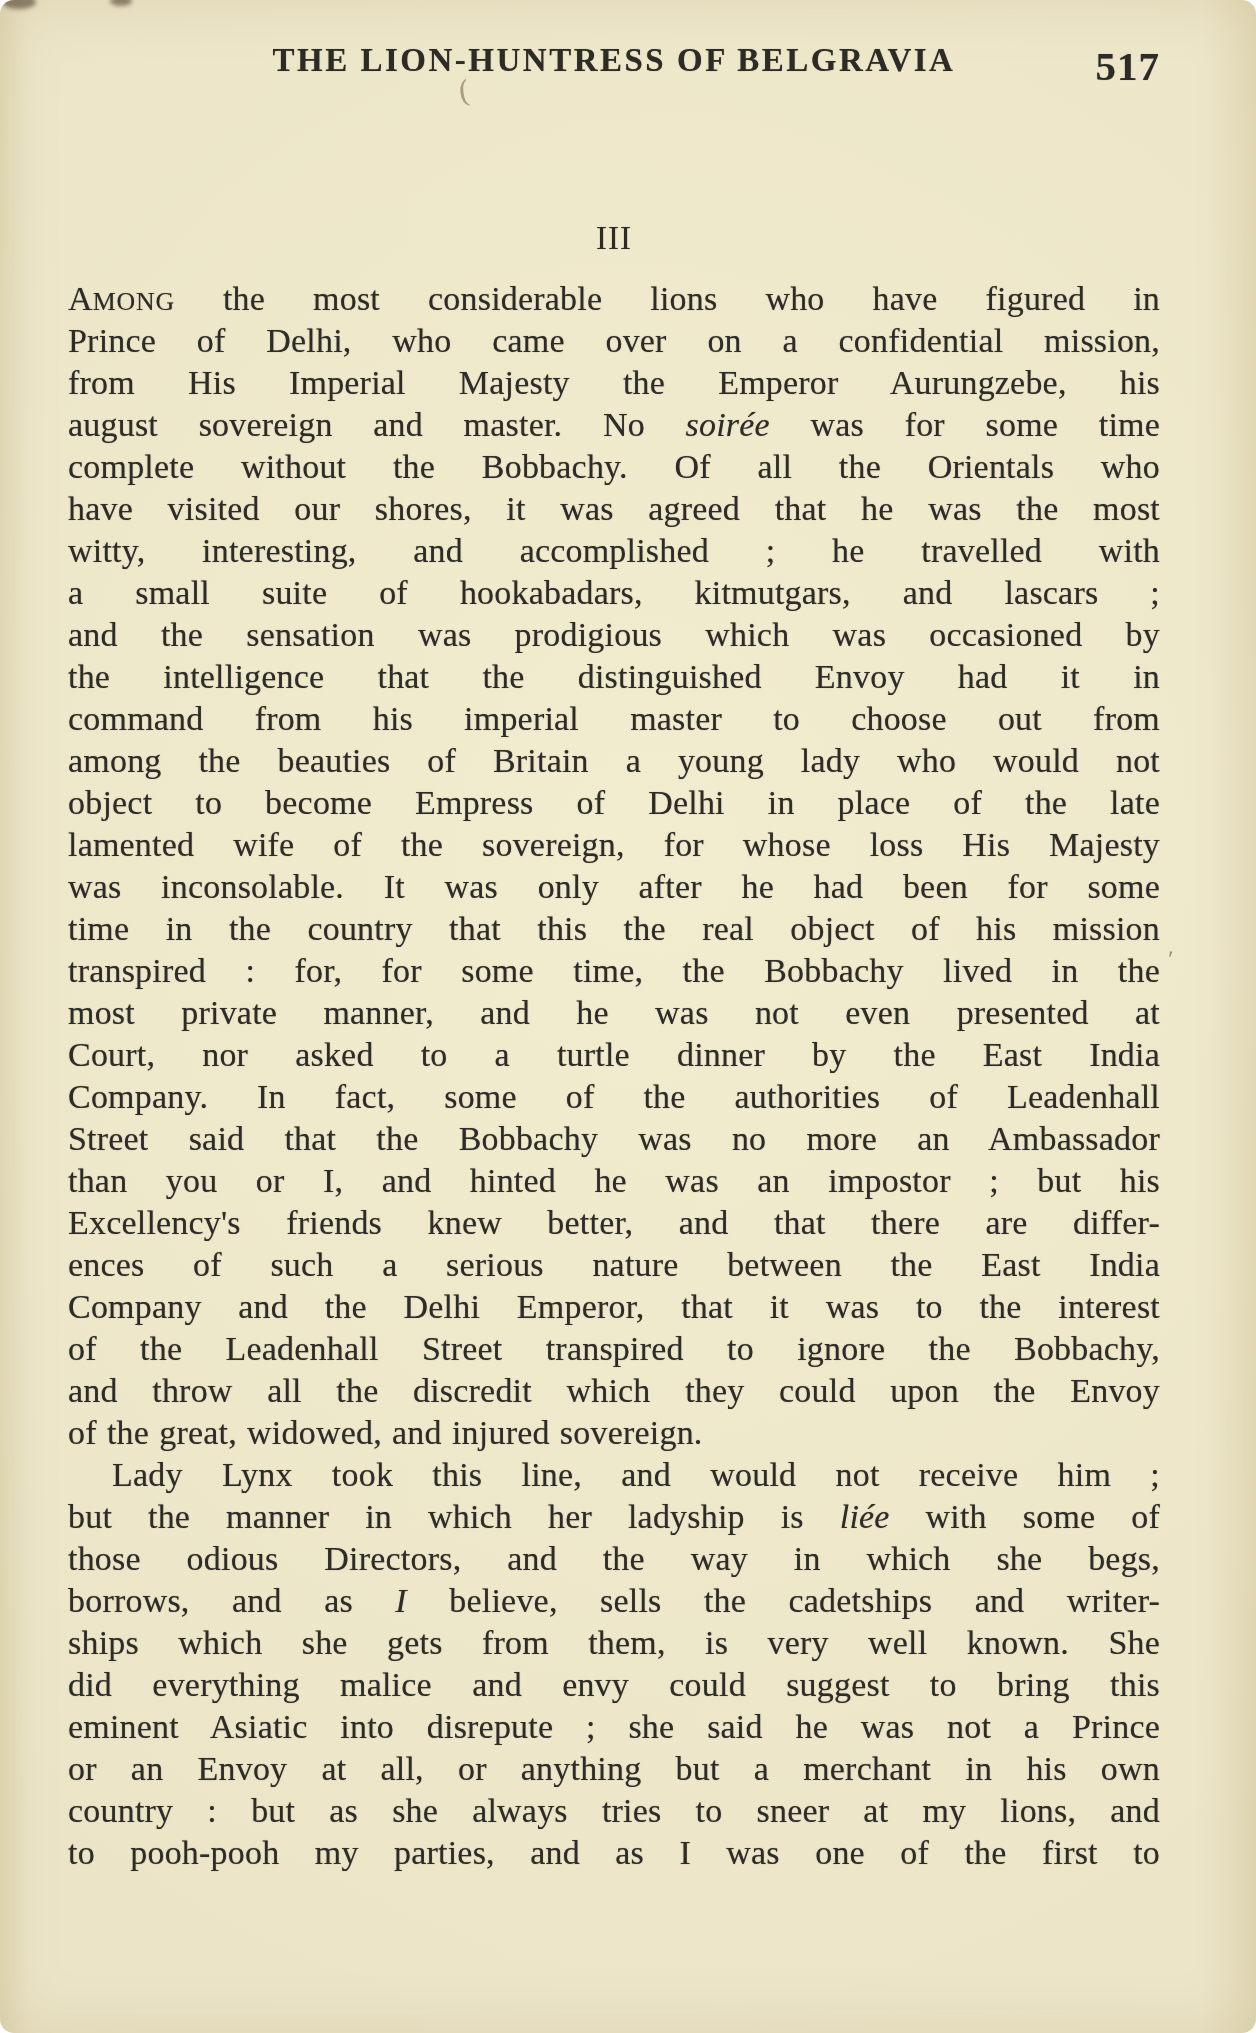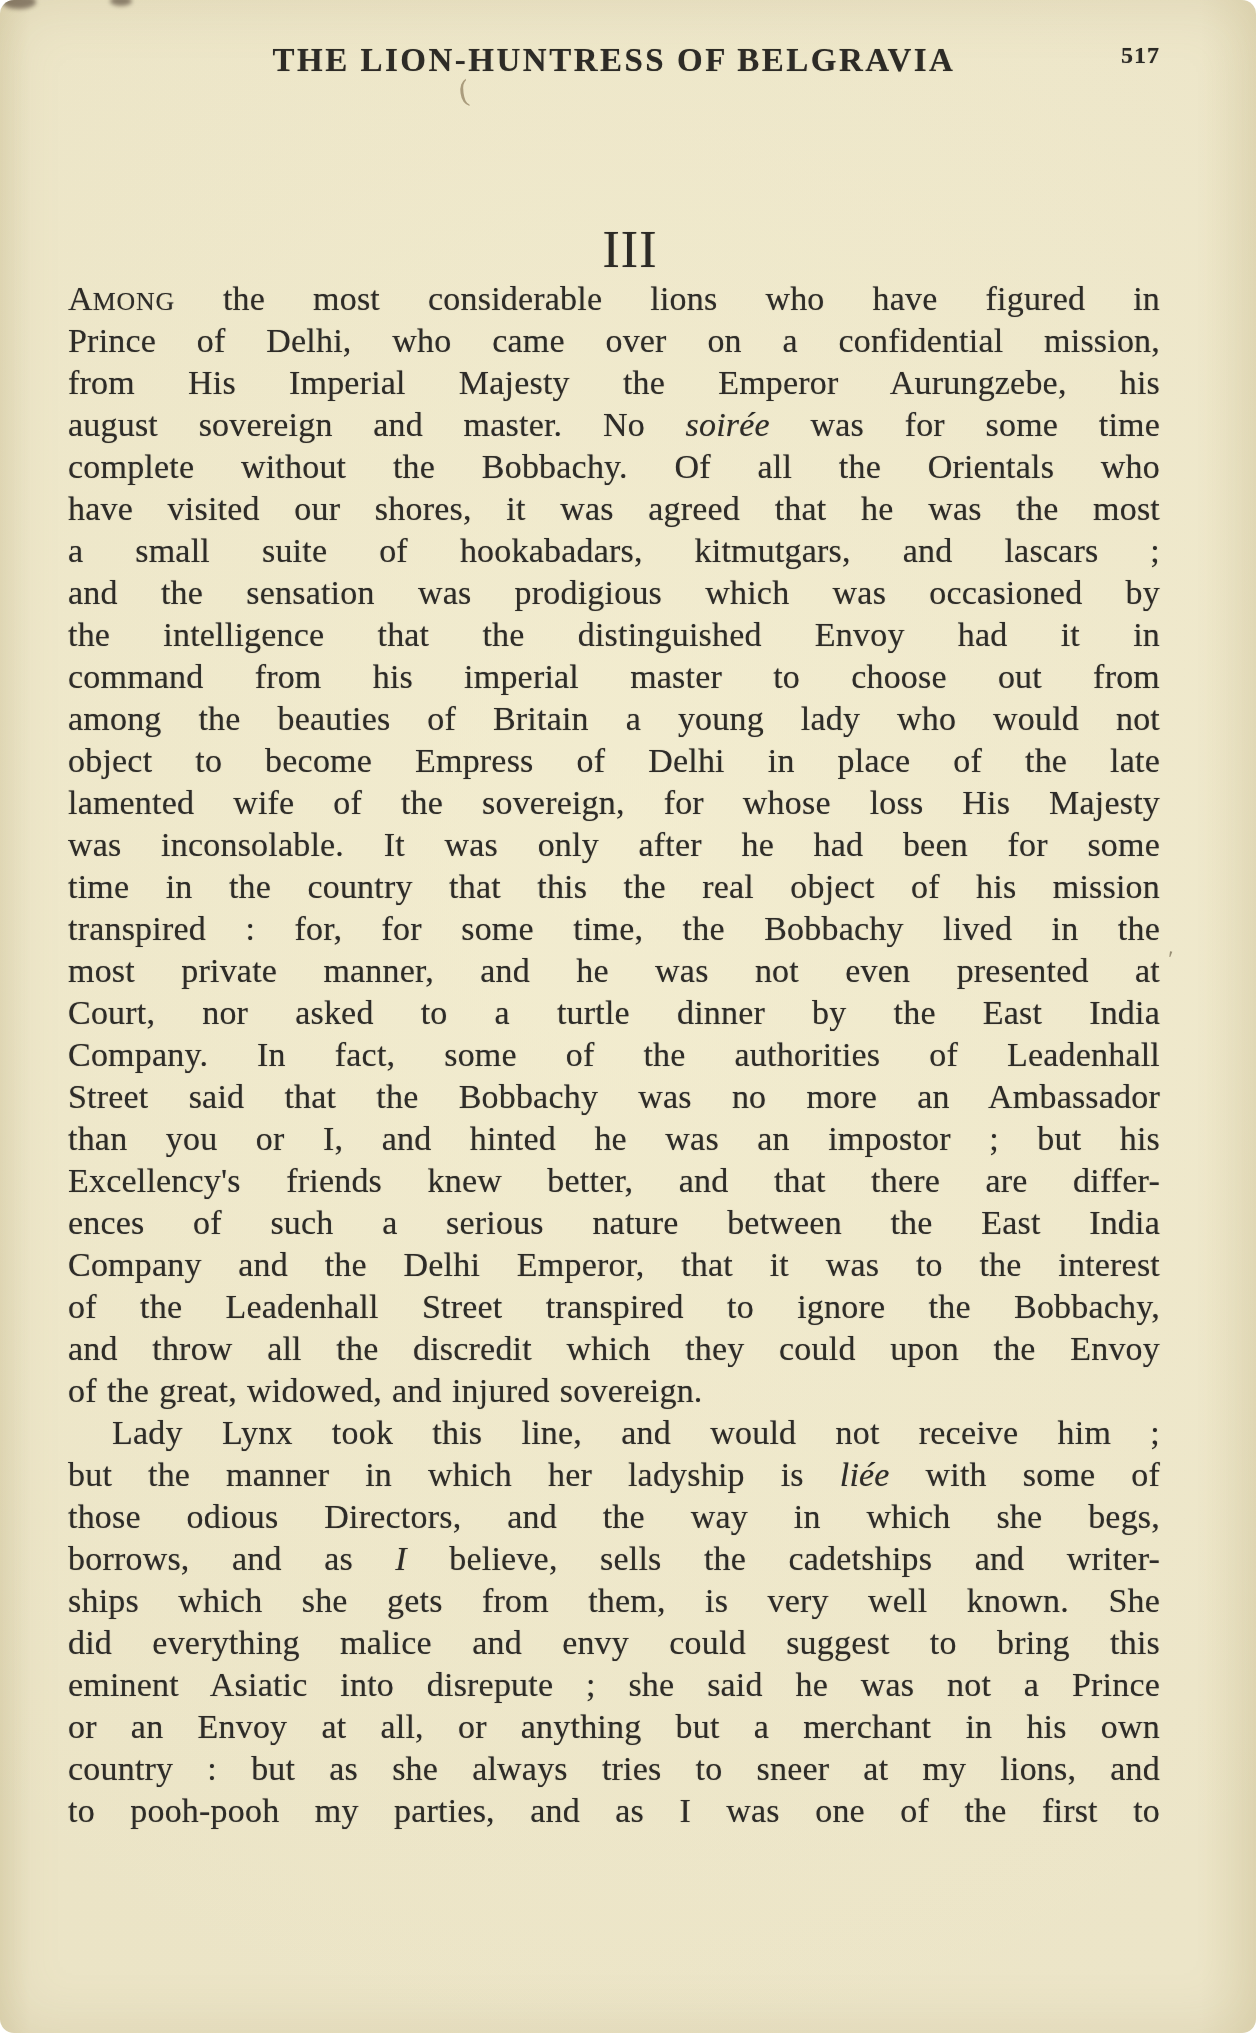--- a/index.html
+++ b/index.html
@@ -26,33 +26,33 @@
     position:absolute; left:68px; top:42px; width:1092px; height:40px;
   }
   .running-title{
     position:absolute; left:0; right:0; text-align:center;
     font-size:33px; font-weight:700; letter-spacing:2.5px;
     color:#2d2b26; text-shadow:0 0 1px rgba(45,43,38,.45);
     white-space:nowrap;
   }
   .page-number{
     position:absolute; right:0; top:0;
-    font-size:24px; font-weight:700; letter-spacing:1px;
+    font-size:41px; font-weight:700; letter-spacing:1px;
     color:#2d2b26; text-shadow:0 0 1px rgba(45,43,38,.45);
   }
   .pen-mark{
     position:absolute; left:458px; top:74px;
     font-size:30px; color:rgba(115,95,62,.55);
     transform:rotate(-8deg);
     font-family:"DejaVu Serif",serif;
   }
   .section-heading{
-    position:absolute; left:84px; top:220px; width:1092px;
+    position:absolute; left:68px; top:220px; width:1092px;
     text-align:center;
-    font-size:52px; font-weight:400; letter-spacing:1px;
+    font-size:33px; font-weight:400; letter-spacing:1px;
     color:#2d2b26; text-shadow:0 0 1px rgba(45,43,38,.4);
   }
   .page-body{
     position:absolute; left:68px; top:278px; width:1092px;font-family:Liberation Serif, serif;
   }
   .line{
     font-size:34px; line-height:42px; height:42px;
     text-align:justify; text-align-last:justify;
     white-space:normal; word-spacing:1.5px; letter-spacing:.2px;
     color:#2e2c28; text-shadow:0 0 1px rgba(46,44,40,.5);
@@ -83,20 +83,21 @@
 
   <h2 class="section-heading">III</h2>
 
   <div class="page-body">
       <div class="line">A<span class="sc">MONG</span> the most considerable lions who have figured in</div>
       <div class="line">Prince of Delhi, who came over on a confidential mission,</div>
       <div class="line">from His Imperial Majesty the Emperor Aurungzebe, his</div>
       <div class="line">august sovereign and master.  No <i>soirée</i> was for some time</div>
       <div class="line">complete without the Bobbachy.  Of all the Orientals who</div>
       <div class="line">have visited our shores, it was agreed that he was the most</div>
+      <div class="line">witty, interesting, and accomplished ; he travelled with</div>
       <div class="line">a small suite of hookabadars, kitmutgars, and lascars ;</div>
       <div class="line">and the sensation was prodigious which was occasioned by</div>
       <div class="line">the intelligence that the distinguished Envoy had it in</div>
       <div class="line">command from his imperial master to choose out from</div>
       <div class="line">among the beauties of Britain a young lady who would not</div>
       <div class="line">object to become Empress of Delhi in place of the late</div>
       <div class="line">lamented wife of the sovereign, for whose loss His Majesty</div>
       <div class="line">was inconsolable.  It was only after he had been for some</div>
       <div class="line">time in the country that this the real object of his mission</div>
       <div class="line">transpired : for, for some time, the Bobbachy lived in the</div>

